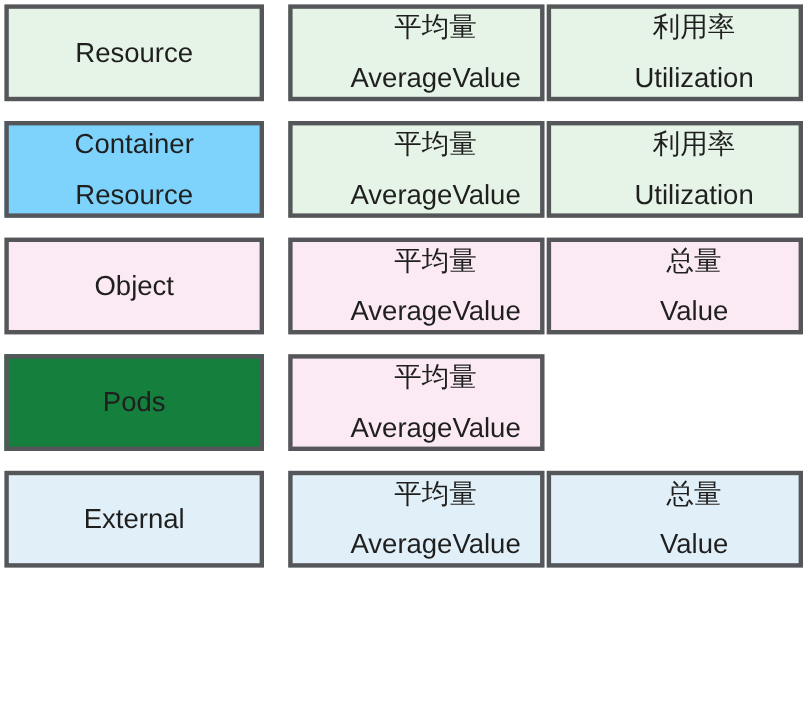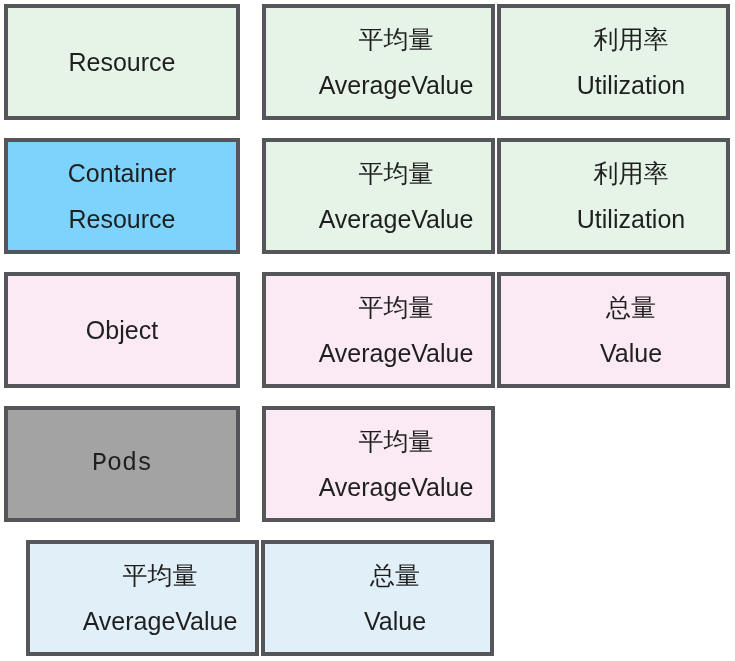--- a/index.html
+++ b/index.html
@@ -14,21 +14,21 @@
     height: 661px;
     background: #ffffff;
     overflow: hidden;
   }
   #diagram {
     padding: 4px 0 0 4px;
   }
   .row {
     display: flex;
     align-items: stretch;
-    height: 116px;
+    height: 88px;
     margin-bottom: 18px;
   }
   .row:last-child { margin-bottom: 0; }
   .box {
     box-sizing: border-box;
     border: 4px solid #545659;
     display: flex;
     flex-direction: column;
     justify-content: center;
     align-items: center;
@@ -97,31 +97,34 @@
             <div class="line">平均量</div>
             <div class="line">AverageValue</div>
           </div>
           <div class="box cell" style="background: rgb(251, 233, 243);">
             <div class="line">总量</div>
             <div class="line">Value</div>
           </div>
         </div>
   </div>
       <div class="row">
-    <div class="box label-box" style="background: #a3a3a3; font-family: Liberation Mono, monospace;">
+    <div class="box label-box" style="background: #15803d;">
           <div class="line">Pods</div>
         </div>
     <div class="cells">
           <div class="box cell" style="background: rgb(251, 233, 243);">
             <div class="line">平均量</div>
             <div class="line">AverageValue</div>
           </div>
         </div>
   </div>
       <div class="row">
+    <div class="box label-box" style="background: rgb(225, 240, 248);">
+          <div class="line">External</div>
+        </div>
     <div class="cells">
           <div class="box cell" style="background: rgb(225, 240, 248);">
             <div class="line">平均量</div>
             <div class="line">AverageValue</div>
           </div>
           <div class="box cell" style="background: rgb(225, 240, 248);">
             <div class="line">总量</div>
             <div class="line">Value</div>
           </div>
         </div>

